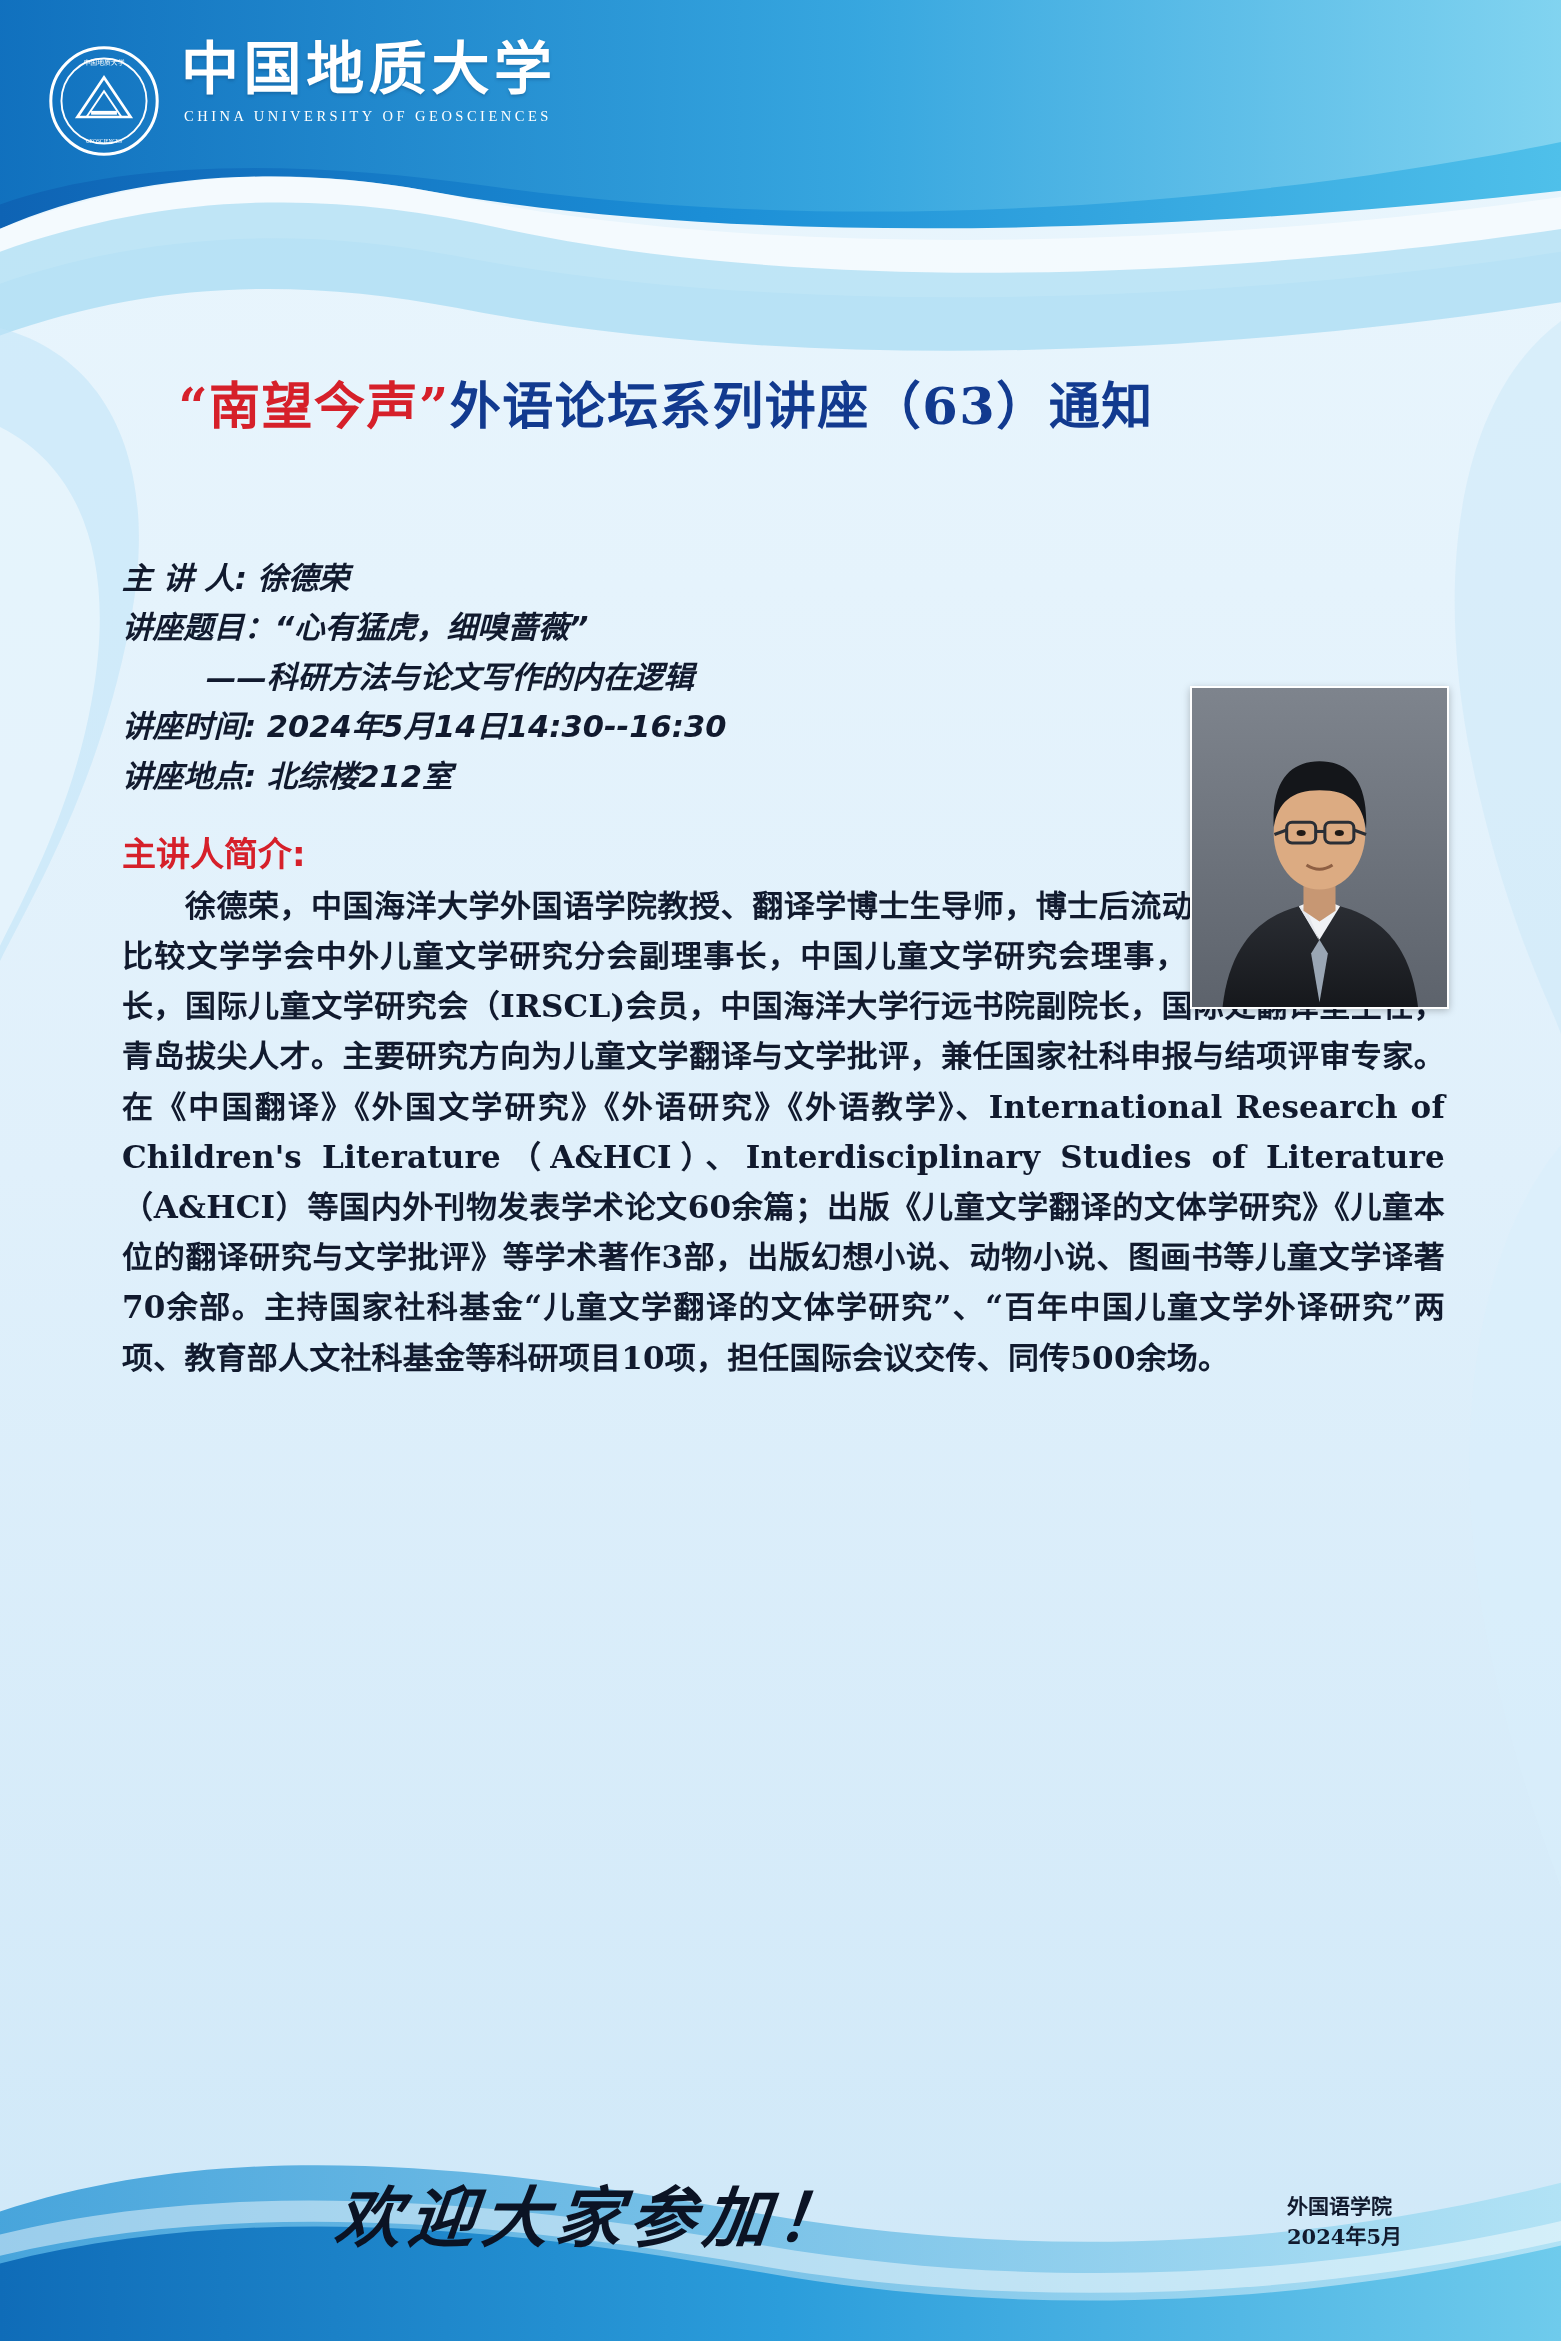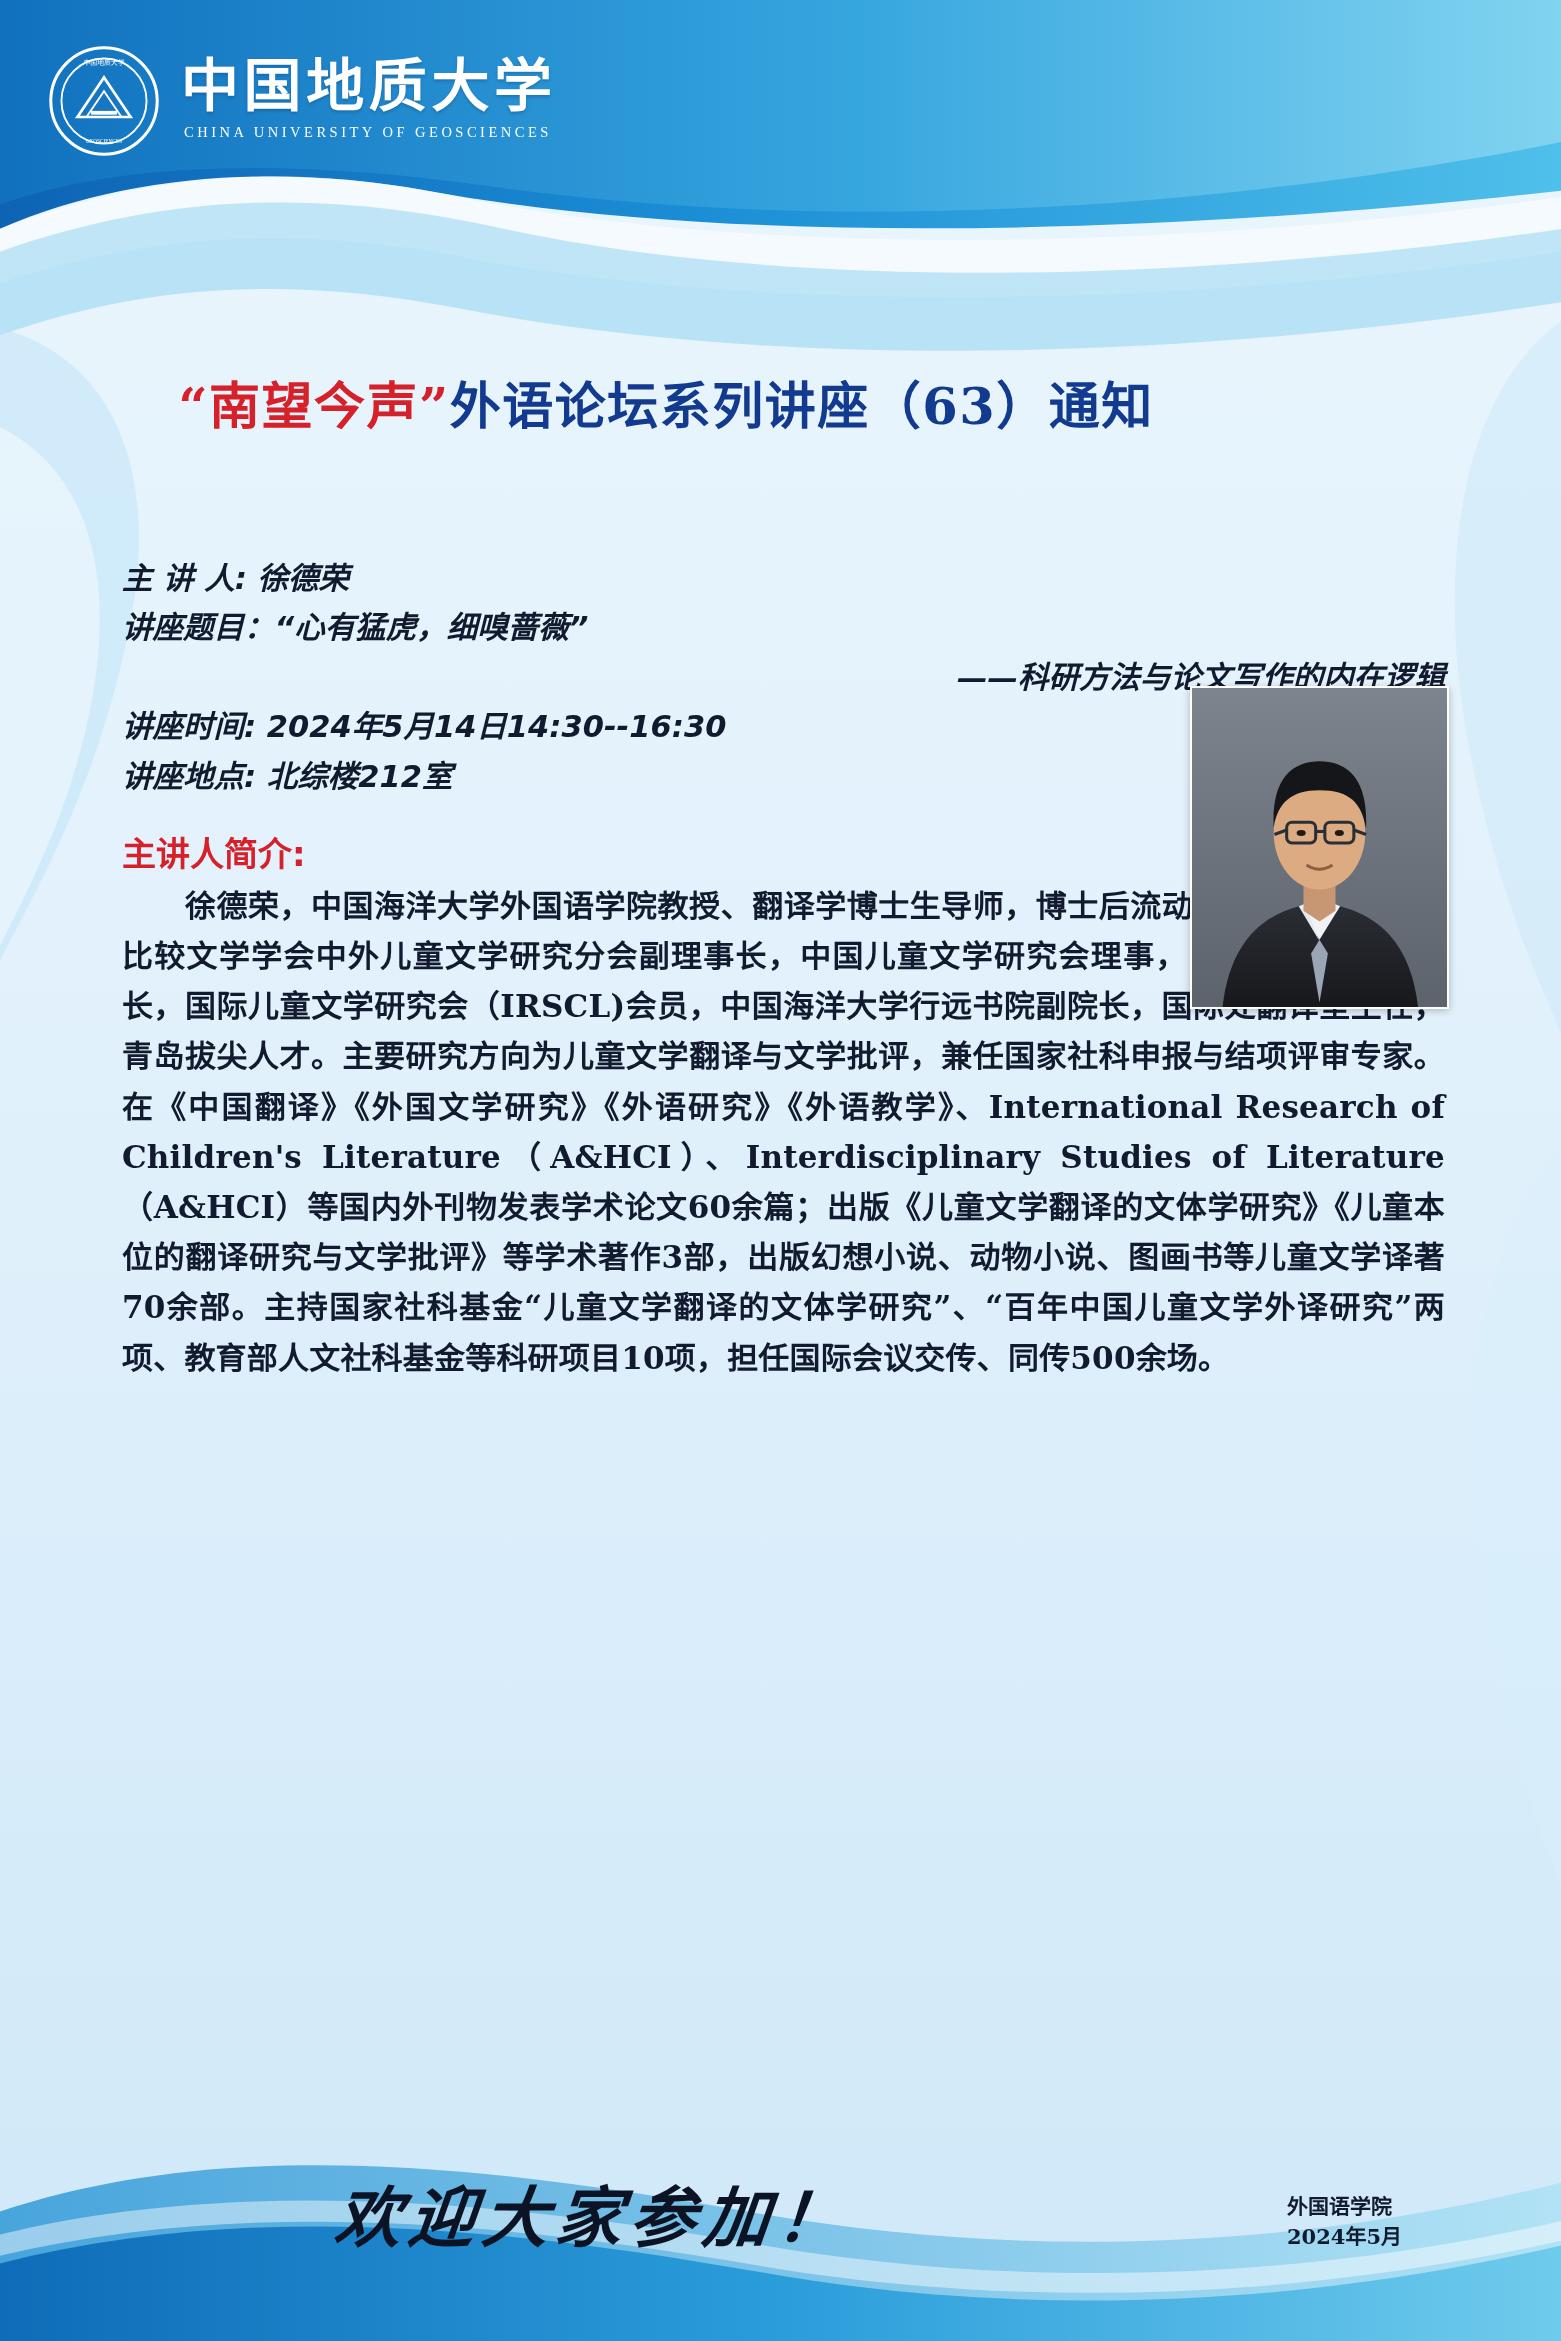--- a/index.html
+++ b/index.html
@@ -26,21 +26,21 @@
     height: 100%;
     display: block;
   }
 
   
   .header {
     position: absolute;
     top: 44px;
     left: 47px;
     display: flex;
-    align-items: center;
+    align-items: flex-start;
     gap: 20px;
     z-index: 5;
   }
   .logo-mark {
     width: 114px;
     height: 114px;
     position: relative;
   }
   .univ-name-wrap {
     display: flex;
@@ -109,21 +109,21 @@
     margin-top: 20px;
     font-family: "DejaVu Sans", "Liberation Sans", sans-serif;
     font-size: 30.5px;
     font-weight: 700;
     line-height: 1.62;
     color: #111a2e;
     position: relative;
     z-index: 6;
   }
   .info-line { white-space: nowrap; font-style: italic; }
-  .info-line.indent { padding-left: 84px; text-align: right; }
+  .info-line.indent { padding-left: 84px; }
 
   .portrait {
     position: absolute;
     top: 686px;
     right: 113px;
     width: 255px;
     height: 319px;
     border: 2.3px solid #ffffff;
     box-shadow: 0 2.3px 7.6px rgba(0,0,0,.25);
     overflow: hidden;

